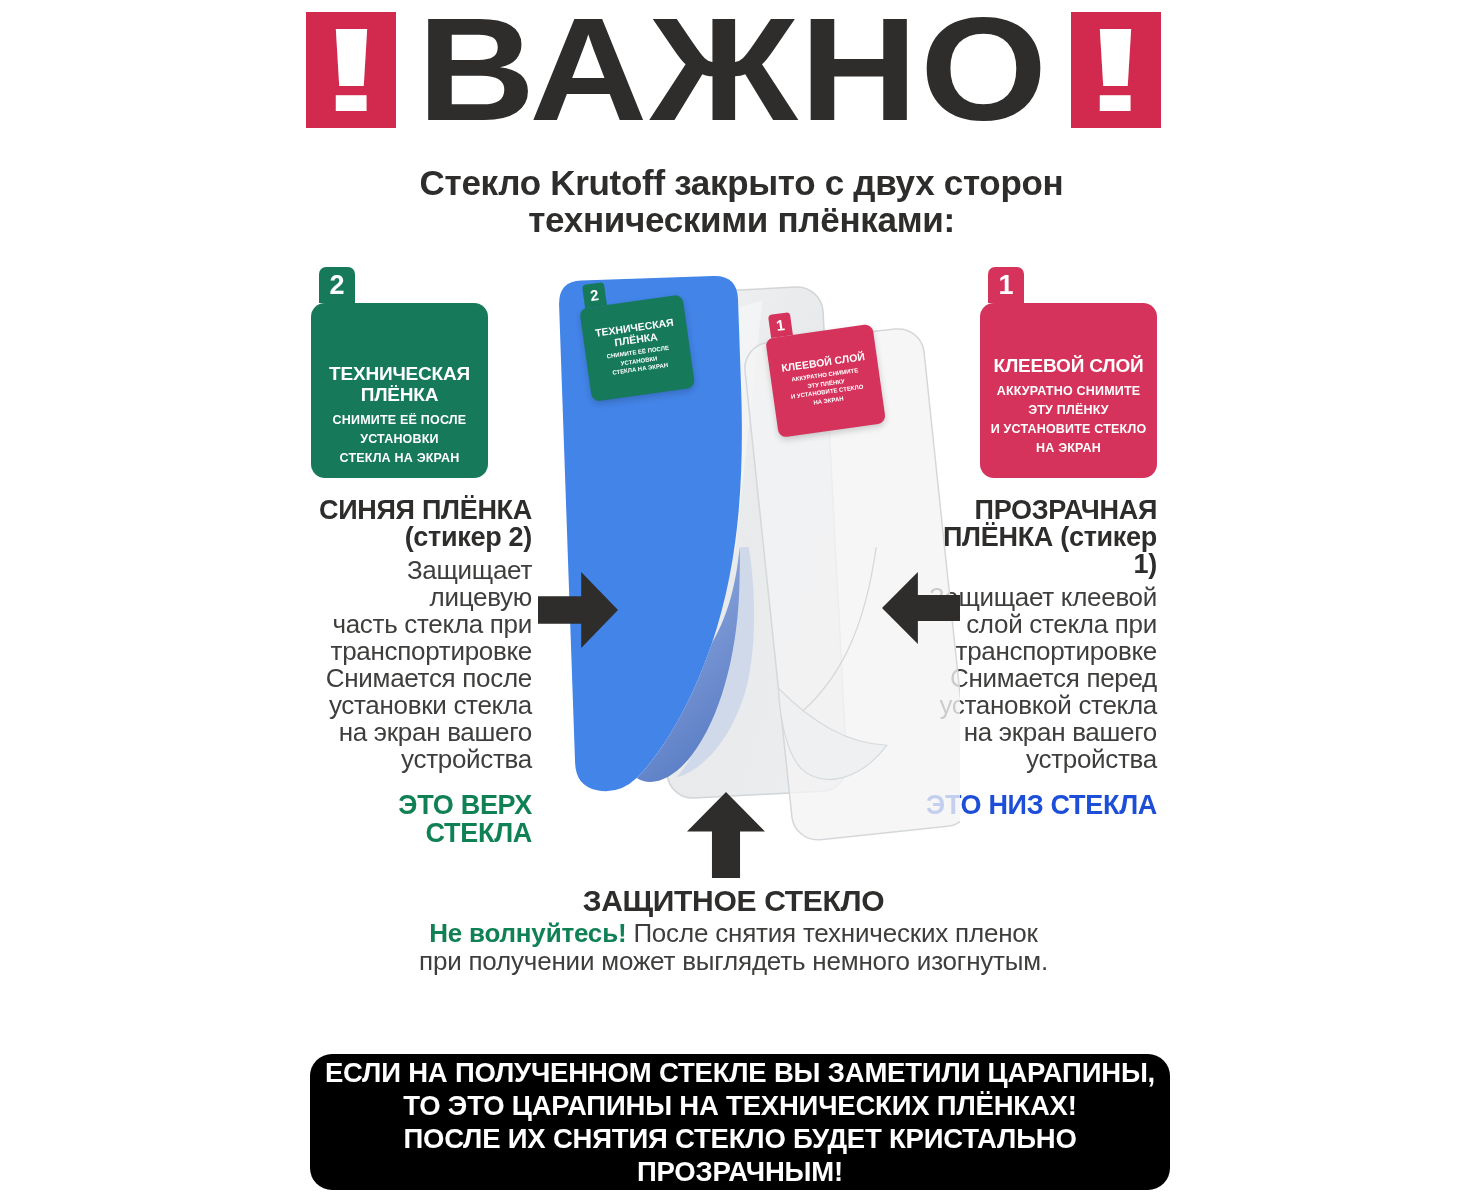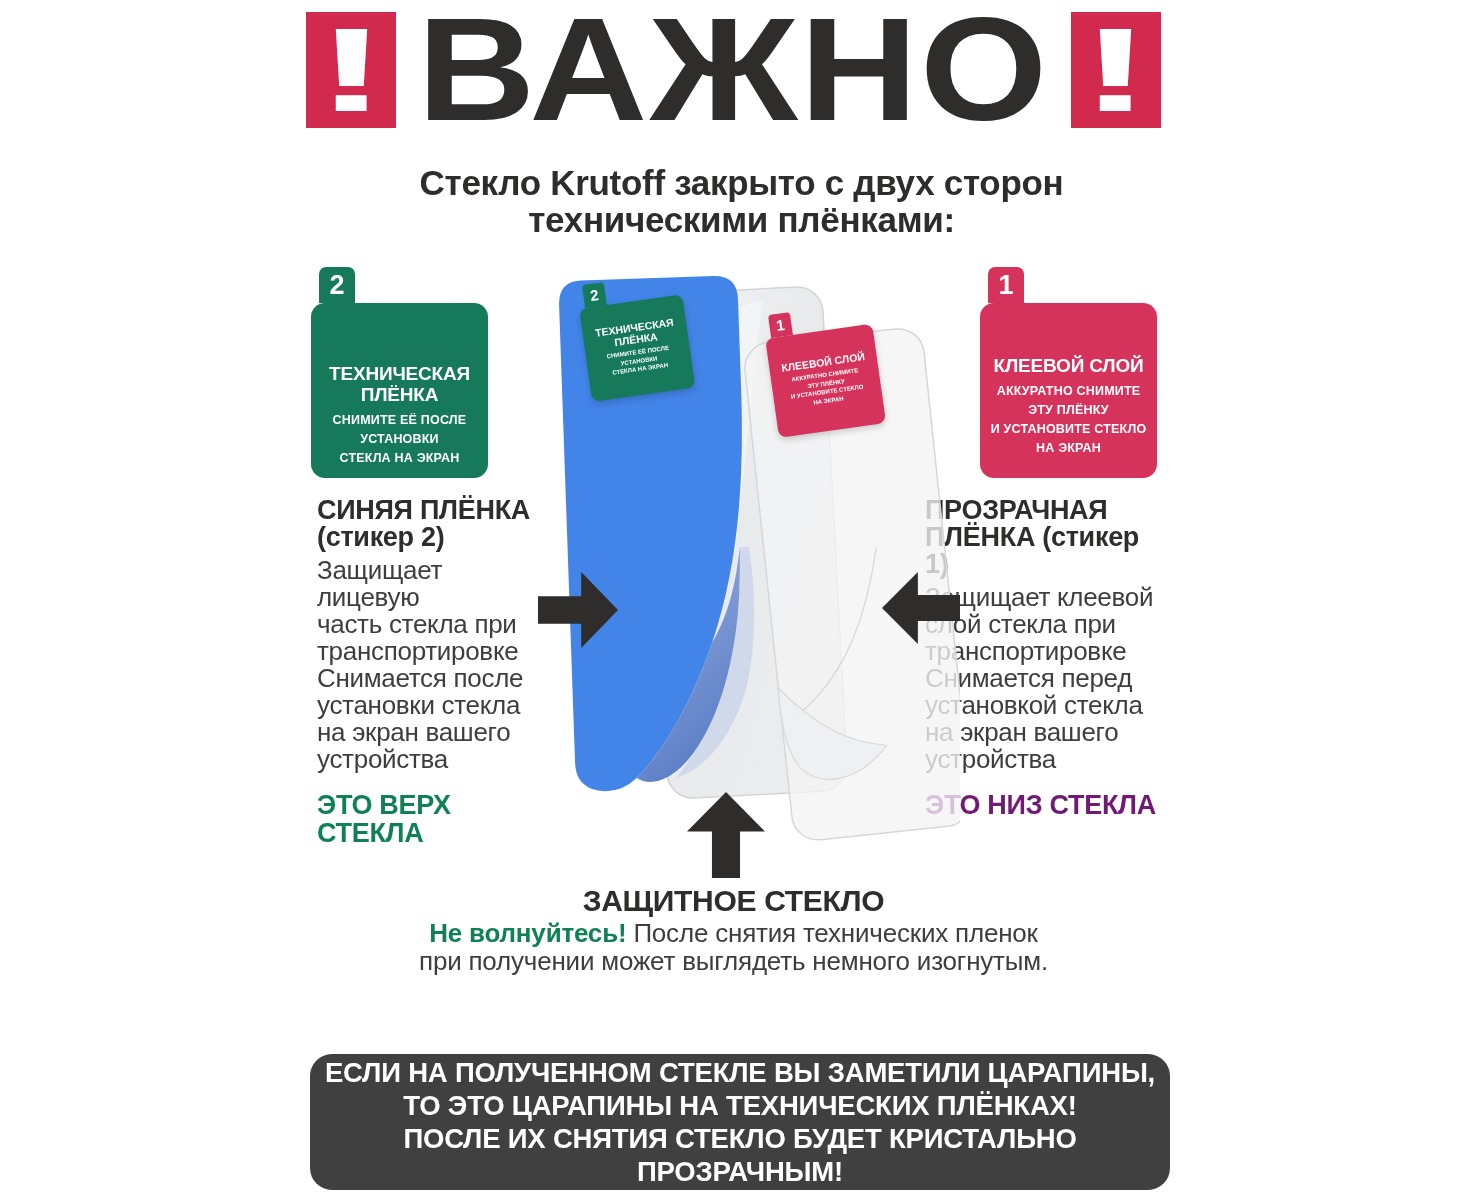--- a/index.html
+++ b/index.html
@@ -47,29 +47,29 @@
     justify-content:center;box-sizing:border-box;box-shadow:0 3px 6px rgba(0,0,0,0.18);}
   .sticker-sm.green .tab,.sticker-sm.green .body{background:#16795a;}
   .sticker-sm.red .tab,.sticker-sm.red .body{background:#d5335b;}
   .sticker-sm.green .body{width:104px;height:94px;}
   .sticker-sm.red .body{width:108px;height:100px;}
   .sticker-sm .s-title{font-size:10.5px;font-weight:700;line-height:11.5px;}
   .sticker-sm .s-lines{font-size:6px;font-weight:700;line-height:8.5px;margin-top:3px;}
 
   
   .col{position:absolute;top:497px;width:232px;}
-  .col.left{left:317px;text-align:left;}
-  .col.right{left:925px;width:232px;}
+  .col.left{left:300px;text-align:right;}
+  .col.right{left:925px;width:232px;text-align:right;}
   .col .c-title{font-size:27px;line-height:27px;font-weight:700;color:#2e2d2c;letter-spacing:-0.3px;}
   .col .c-para{font-size:26px;line-height:27px;color:#3f3e3d;letter-spacing:-0.3px;}
   .col .p1{margin-top:6px;}
   .col .p2{}
   .col .c-highlight{font-size:27px;line-height:28px;font-weight:700;margin-top:18px;letter-spacing:-0.3px;}
   .col.left .c-highlight{color:#108155;}
-  .col.right .c-highlight{color:#701a75;}
+  .col.right .c-highlight{color:#1d4ed8;}
 
   
   .arrow{position:absolute;background:#2e2d2b;z-index:7;}
   .arrow.right{left:538px;top:572px;width:80px;height:76px;
     clip-path:polygon(0 32%,54% 32%,54% 0,100% 50%,54% 100%,54% 68%,0 68%);}
   .arrow.left{left:882px;top:572px;width:78px;height:72px;
     clip-path:polygon(100% 32%,46% 32%,46% 0,0 50%,46% 100%,46% 68%,100% 68%);}
   .arrow.up{left:687px;top:792px;width:78px;height:86px;
     clip-path:polygon(32% 100%,32% 46%,0 46%,50% 0,100% 46%,68% 46%,68% 100%);}
 
@@ -79,21 +79,21 @@
   
   .glass-heading{position:absolute;top:884px;left:0;right:0;text-align:center;
     font-size:30px;font-weight:700;color:#2e2d2c;letter-spacing:-0.3px;}
   .glass-text{position:absolute;top:919px;left:0;right:0;text-align:center;
     font-size:26px;line-height:28px;color:#3f3e3d;letter-spacing:-0.2px;}
   .glass-text .bold-green{font-weight:700;color:#108155;}
   .glass-text .note-rest{margin-left:7px;}
 
   
   .banner{
-    position:absolute;left:310px;top:1054px;width:860px;height:136px;background:#404040;border-radius:22px;
+    position:absolute;left:310px;top:1054px;width:860px;height:136px;background:#000000;border-radius:22px;
     display:flex;align-items:center;justify-content:center;text-align:center;
     color:#fff;font-size:27.5px;font-weight:700;line-height:33px;letter-spacing:-0.2px;
   }
 </style>
 </head>
 <body>
 
 <div class="poster">
 
   <div class="header-row">

